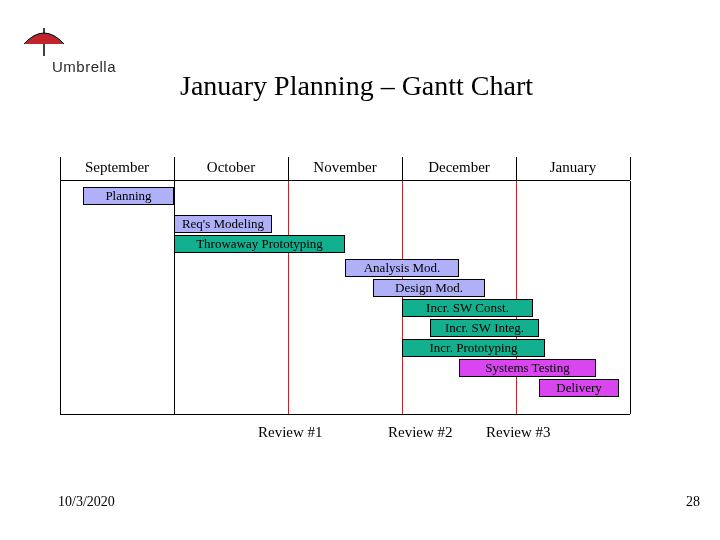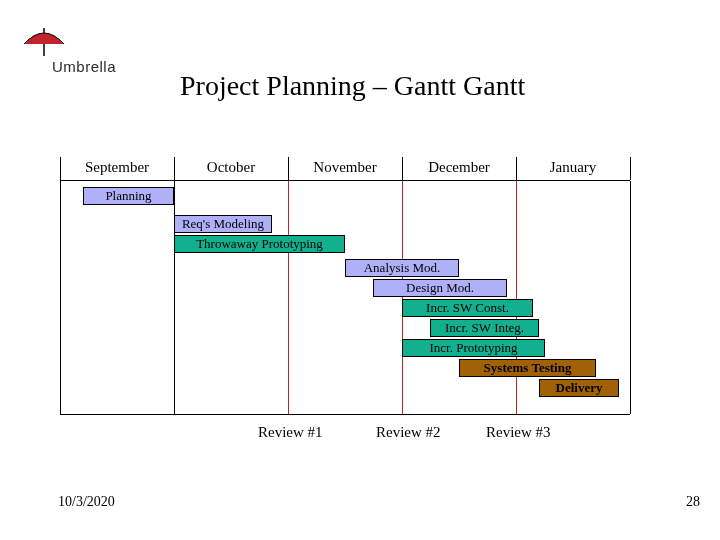--- a/index.html
+++ b/index.html
@@ -81,21 +81,21 @@
     line-height: 16px;
     text-align: center;
     white-space: nowrap;
     overflow: visible;
     display: flex;
     align-items: center;
     justify-content: center;
   }
   .bar.blue  { background: #b0b0f8; }
   .bar.green { background: #13b090; }
-  .bar.yell  { background: #a16207; font-weight: bold; }
+  .bar.yell  { background: #d946ef; }
   .reviews {
     position: absolute;
     left: 60px;
     top: 424px;
     width: 570px;
     height: 24px;
   }
   .review {
     position: absolute;
     font-size: 15px;
@@ -119,21 +119,21 @@
 
 <div class="logo">
   <svg class="umbrella-svg" viewBox="0 0 48 28">
     <line x1="24" y1="0" x2="24" y2="28" stroke="#000" stroke-width="1.5"></line>
     <path d="M 4 16 Q 24 -6 44 16" fill="#c1242a" stroke="#000" stroke-width="1"></path>
     <path d="M 4 16 Q 12 12 20 16 Q 24 14 28 16 Q 36 12 44 16" fill="#c1242a" stroke="none"></path>
   </svg>
   <div class="logo-text">Umbrella</div>
 </div>
 
-<div class="title">Project Planning – Gantt Gantt</div>
+<div class="title">January Planning – Gantt Chart</div>
 
 <div class="chart">
   <div class="month-row">
     <div class="month-sep" style="left:0"></div>
     <div class="month-cell" style="left:0">September</div>
     <div class="month-sep" style="left:114px"></div>
     <div class="month-cell" style="left:114px">October</div>
     <div class="month-sep" style="left:228px"></div>
     <div class="month-cell" style="left:228px">November</div>
     <div class="month-sep" style="left:342px"></div>
@@ -156,21 +156,21 @@
       </div>
     <div class="bar blue" style="left:114px; width:98px; top:34px">
         <span>Req's Modeling</span>
       </div>
     <div class="bar green" style="left:114px; width:171px; top:54px">
         <span>Throwaway Prototyping</span>
       </div>
     <div class="bar blue" style="left:285px; width:114px; top:78px">
         <span>Analysis Mod.</span>
       </div>
-    <div class="bar blue" style="left:313px; width:134px; top:98px">
+    <div class="bar blue" style="left:313px; width:112px; top:98px">
         <span>Design Mod.</span>
       </div>
     <div class="bar green" style="left:342px; width:131px; top:118px">
         <span>Incr. SW Const.</span>
       </div>
     <div class="bar green" style="left:370px; width:109px; top:138px">
         <span>Incr. SW Integ.</span>
       </div>
     <div class="bar green" style="left:342px; width:143px; top:158px">
         <span>Incr. Prototyping</span>
@@ -179,18 +179,18 @@
         <span>Systems Testing</span>
       </div>
     <div class="bar yell" style="left:479px; width:80px;  top:198px">
         <span>Delivery</span>
       </div>
   </div>
 </div>
 
 <div class="reviews">
   <div class="review" style="left:198px">Review #1</div>
-  <div class="review" style="left:316px">Review #2</div>
+  <div class="review" style="left:328px">Review #2</div>
   <div class="review" style="left:426px">Review #3</div>
 </div>
 
 <div class="footer-date">10/3/2020</div>
 <div class="page-num">28</div>
 
 </body></html>

